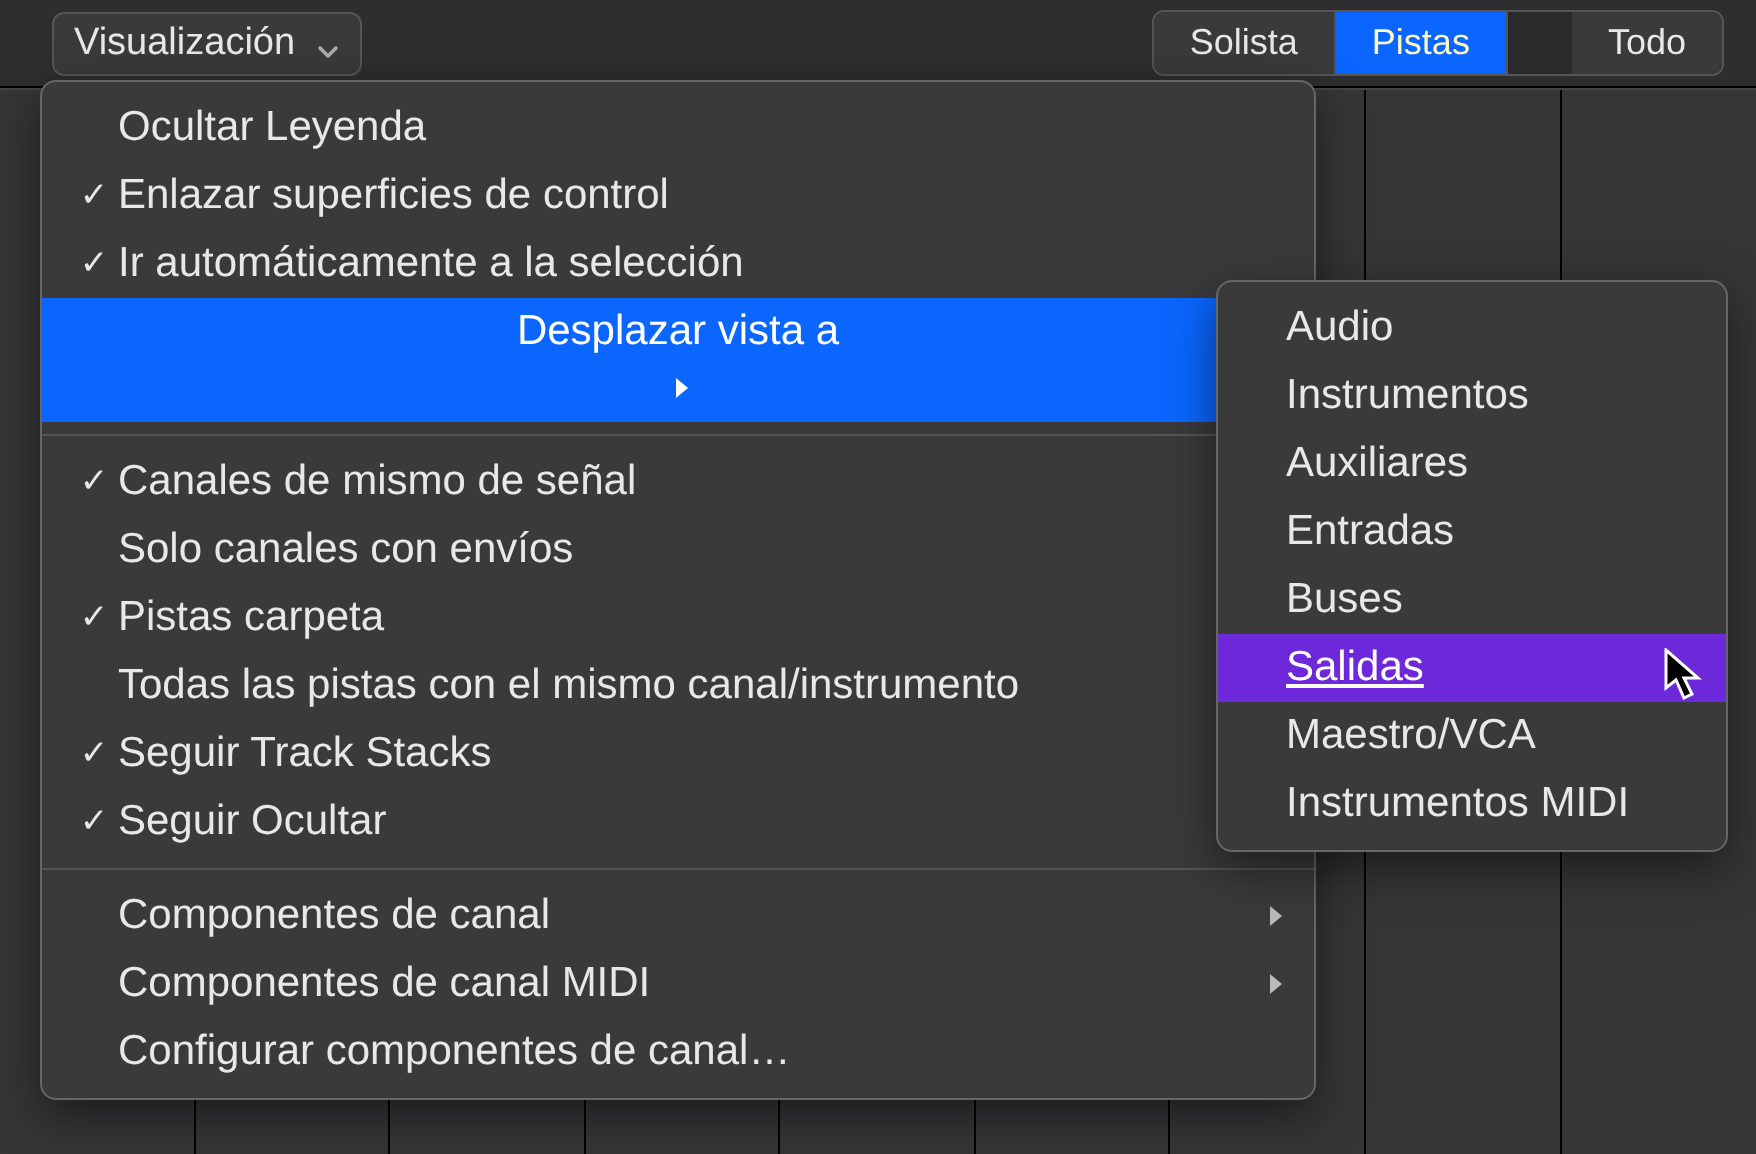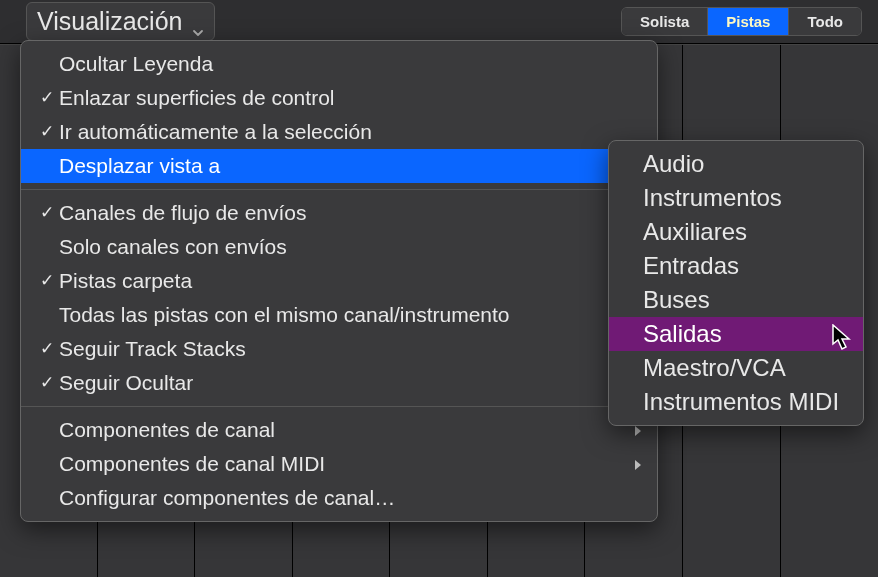--- a/index.html
+++ b/index.html
@@ -25,21 +25,21 @@
     }
     .vis-dropdown {
       background: #3a3a3c;
       border: 1px solid #555;
       border-radius: 6px;
       padding: 4px 10px;
       display: flex;
       align-items: center;
       gap: 10px;
       color: #e8e8e8;
-      font-size: 25px;
+      font-size: 19px;
       margin-left: 18px;
     }
     .chevron-down {
       width: 12px;
       height: 12px;
       display: inline-block;
     }
     .spacer {
       flex: 1;
     }
@@ -47,27 +47,27 @@
       display: flex;
       background: #2a2a2c;
       border-radius: 6px;
       border: 1px solid #555;
       overflow: hidden;
       margin-right: 8px;
     }
     .seg-btn {
       padding: 5px 18px;
       color: #e8e8e8;
-      font-size: 15px;
+      font-size: 18px;
       border-right: 1px solid #555;
       background: #3a3a3c;
-      font-weight: bold;
     }
     .seg-btn:last-child {
       border-right: none;
+      margin-left: 32px;
     }
     .seg-btn.selected {
       background: #0a66ff;
       color: #fef9c3;
     }
     .content-area {
       background: #2a2a2c;
       height: 533px;
       border-top: 1px solid #444;
       position: relative;
@@ -106,20 +106,21 @@
       align-items: center;
       padding: 3px 14px;
       color: #e8e8e8;
       font-size: 21px;
       line-height: 28px;
       position: relative;
     }
     .menu-item.highlighted {
       background: #0a66ff;
       color: #fff;
+      flex-direction: column;
     }
     .check-col {
       width: 24px;
       display: inline-block;
       text-align: center;
       font-size: 17px;
     }
     .menu-label {
       flex: 1;
     }
@@ -142,26 +143,27 @@
       border-radius: 8px;
       box-shadow: 0 8px 24px rgba(0,0,0,0.5);
       padding: 6px 0;
       z-index: 11;
     }
     .submenu-item {
       display: flex;
       align-items: flex-start;
       padding: 3px 14px 3px 34px;
       color: #e8e8e8;
-      font-size: 24px;
+      font-size: 21px;
       line-height: 28px;
     }
     .submenu-item.highlighted {
-      background: #701a75;
+      background: #6d28d9;
       color: #fff;
+      text-decoration: underline;
     }
     .cursor {
       position: absolute;
       top: 324px;
       left: 832px;
       z-index: 20;
       pointer-events: none;
     }
   </style>
 </head>
@@ -218,21 +220,21 @@
     <span class="menu-label">Desplazar vista a</span>
     <span class="submenu-arrow">
       <svg width="10" height="12" viewBox="0 0 10 12">
           <path d="M2 1 L8 6 L2 11 Z" fill="#fff"></path>
         </svg>
     </span>
   </div>
   <div class="menu-sep"></div>
   <div class="menu-item">
     <span class="check-col">✓</span>
-    <span class="menu-label">Canales de flujo de envíos</span>
+    <span class="menu-label">Canales de mismo de señal</span>
   </div>
   <div class="menu-item">
     <span class="check-col"></span>
     <span class="menu-label">Solo canales con envíos</span>
   </div>
   <div class="menu-item">
     <span class="check-col">✓</span>
     <span class="menu-label">Pistas carpeta</span>
   </div>
   <div class="menu-item">

